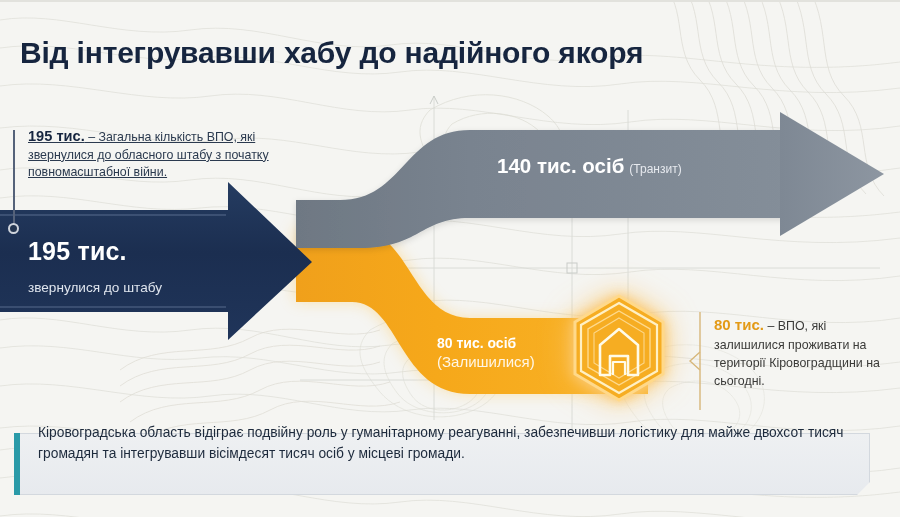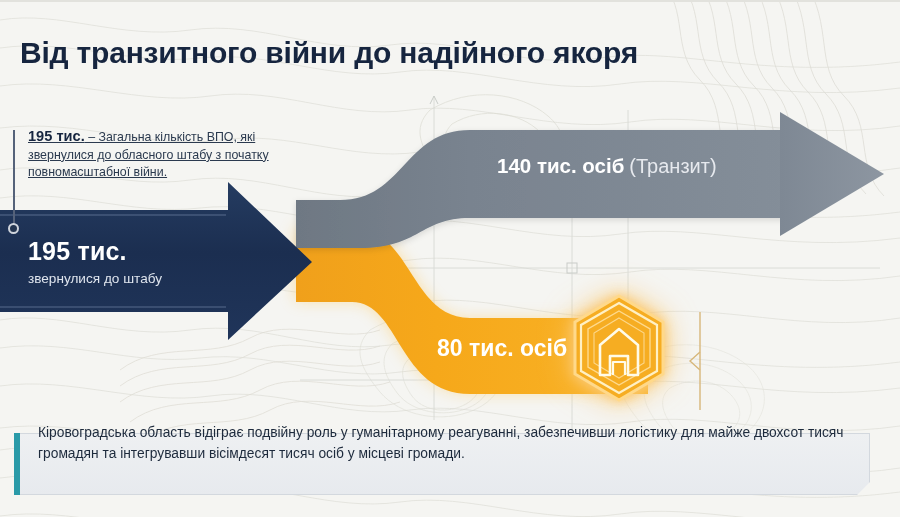--- a/index.html
+++ b/index.html
@@ -101,48 +101,48 @@
   }
   .label-dark .num {
     font-size: 25px;
     font-weight: bold;
     letter-spacing: 0.2px;
     line-height: 1.05;
   }
   .label-dark .sub {
     font-size: 13.6px;
     color: #dfe5ee;
-    margin-top: 7px;
+    margin-top: 16px;
   }
 
   .label-gray {
     position: absolute;
     left: 497px;
     top: 154px;
     color: #ffffff;
     white-space: nowrap;
   }
   .label-gray .num {
     font-size: 20.5px;
     font-weight: bold;
   }
   .label-gray .paren {
-    font-size: 20px;
+    font-size: 12px;
     color: #e6e9ee;
     margin-left: 5px;
   }
 
   .label-orange {
     position: absolute;
     left: 437px;
     top: 336px;
     color: #ffffff;
   }
   .label-orange .num {
-    font-size: 23px;
+    font-size: 14px;
     font-weight: bold;
     line-height: 1.1;
   }
   .label-orange .paren {
     font-size: 15px;
     color: #fff6e6;
     margin-top: 2px;
   }
 
   
@@ -350,39 +350,43 @@
         <path d="M613,375 L613,362 L625,362 L625,375" fill="none" stroke="#fffbe8" stroke-width="2.2" stroke-linejoin="round"></path>
       </g>
 
       <g stroke="#d7b77a" stroke-width="1.4" fill="none">
         <line x1="700" y1="312" x2="700" y2="410"></line>
         <path d="M700,352 L690,361 L700,370"></path>
       </g>
     </svg>
   </div>
 
-  <div class="title">Від транзитного війни до надійного якоря</div>
+  <div class="title">Від інтегрувавши хабу до надійного якоря</div>
 
   <div class="callout-rule"></div>
   <div class="callout-dot"></div>
   <div class="callout-left">
     <span class="big">195 тис.</span><span> – Загальна кількість ВПО, які звернулися до обласного штабу з початку повномасштабної війни.</span>
   </div>
 
   <div class="label-dark">
     <div class="num">195 тис.</div>
     <div class="sub">звернулися до штабу</div>
   </div>
 
   <div class="label-gray">
     <span class="num">140 тис. осіб</span><span class="paren">(Транзит)</span>
   </div>
 
   <div class="label-orange">
     <div class="num">80 тис. осіб</div>
-  </div>
-
+    <div class="paren">(Залишилися)</div>
+  </div>
+
+  <div class="callout-right">
+    <span class="big">80 тис.</span><span> – ВПО, які залишилися проживати на території Кіровоградщини на сьогодні.</span>
+  </div>
 
   <div class="caption"></div>
   <div class="caption-bar"></div>
   <div class="caption-text">Кіровоградська область відіграє подвійну роль у гуманітарному реагуванні, забезпечивши логістику для майже двохсот тисяч громадян та інтегрувавши вісімдесят тисяч осіб у місцеві громади.</div>
 
 </div>
 
 </body></html>

